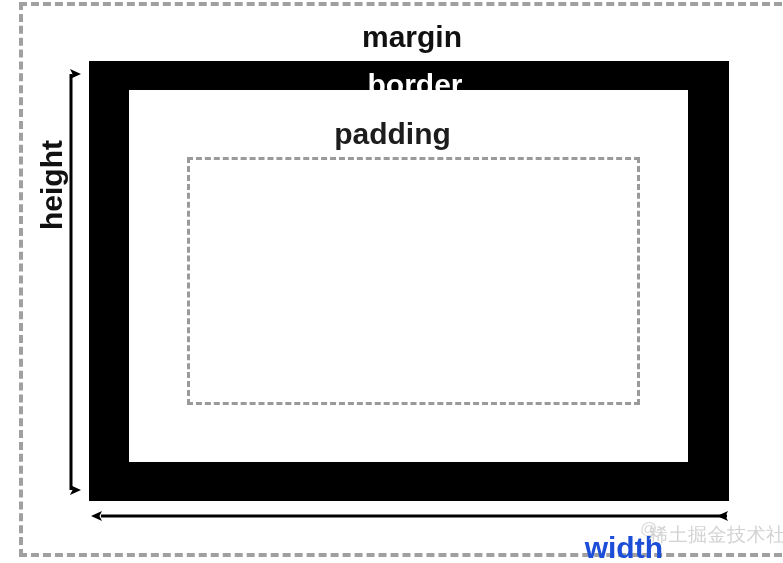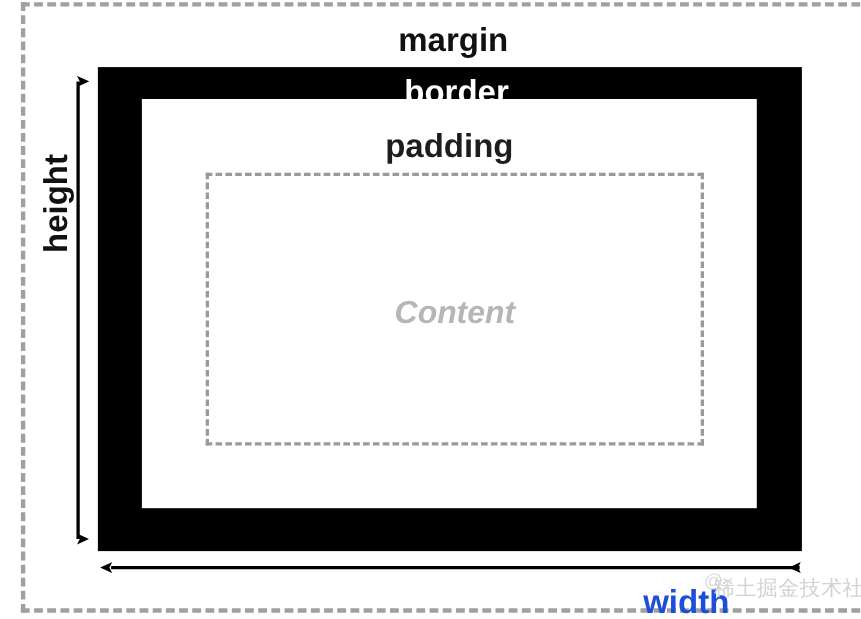--- a/index.html
+++ b/index.html
@@ -79,21 +79,21 @@
     color: #111111;
   }
   .label-border {
     left: 72px;
     top: 70px;
     width: 652px;
     font-size: 30px;
     color: #ffffff;
   }
   .label-padding {
-    left: 112px;
+    left: 96px;
     top: 119px;
     width: 559px;
     font-size: 30px;
     color: #1d1d1d;
   }
   .label-content {
     left: 170px;
     top: 271px;
     width: 453px;
     font-size: 29px;
@@ -173,21 +173,20 @@
   <div class="padding-box"></div>
 
   <div class="content-box"></div>
 
   <div class="label label-margin">margin</div>
 
   <div class="label label-border">border</div>
 
   <div class="label label-padding">padding</div>
 
-  <div class="label label-content">Content</div>
 
   <svg class="arrow-svg arrow-v" width="40" height="460" viewBox="0 0 40 460">
     <defs>
       <marker id="headUp" markerWidth="10" markerHeight="11" refX="5" refY="10" orient="auto" markerUnits="userSpaceOnUse">
         <path d="M5,0 L10,11 L5,8.5 L0,11 Z" fill="#000000"></path>
       </marker>
       <marker id="headDown" markerWidth="10" markerHeight="11" refX="5" refY="10" orient="auto" markerUnits="userSpaceOnUse">
         <path d="M5,0 L10,11 L5,8.5 L0,11 Z" fill="#000000"></path>
       </marker>
     </defs>

